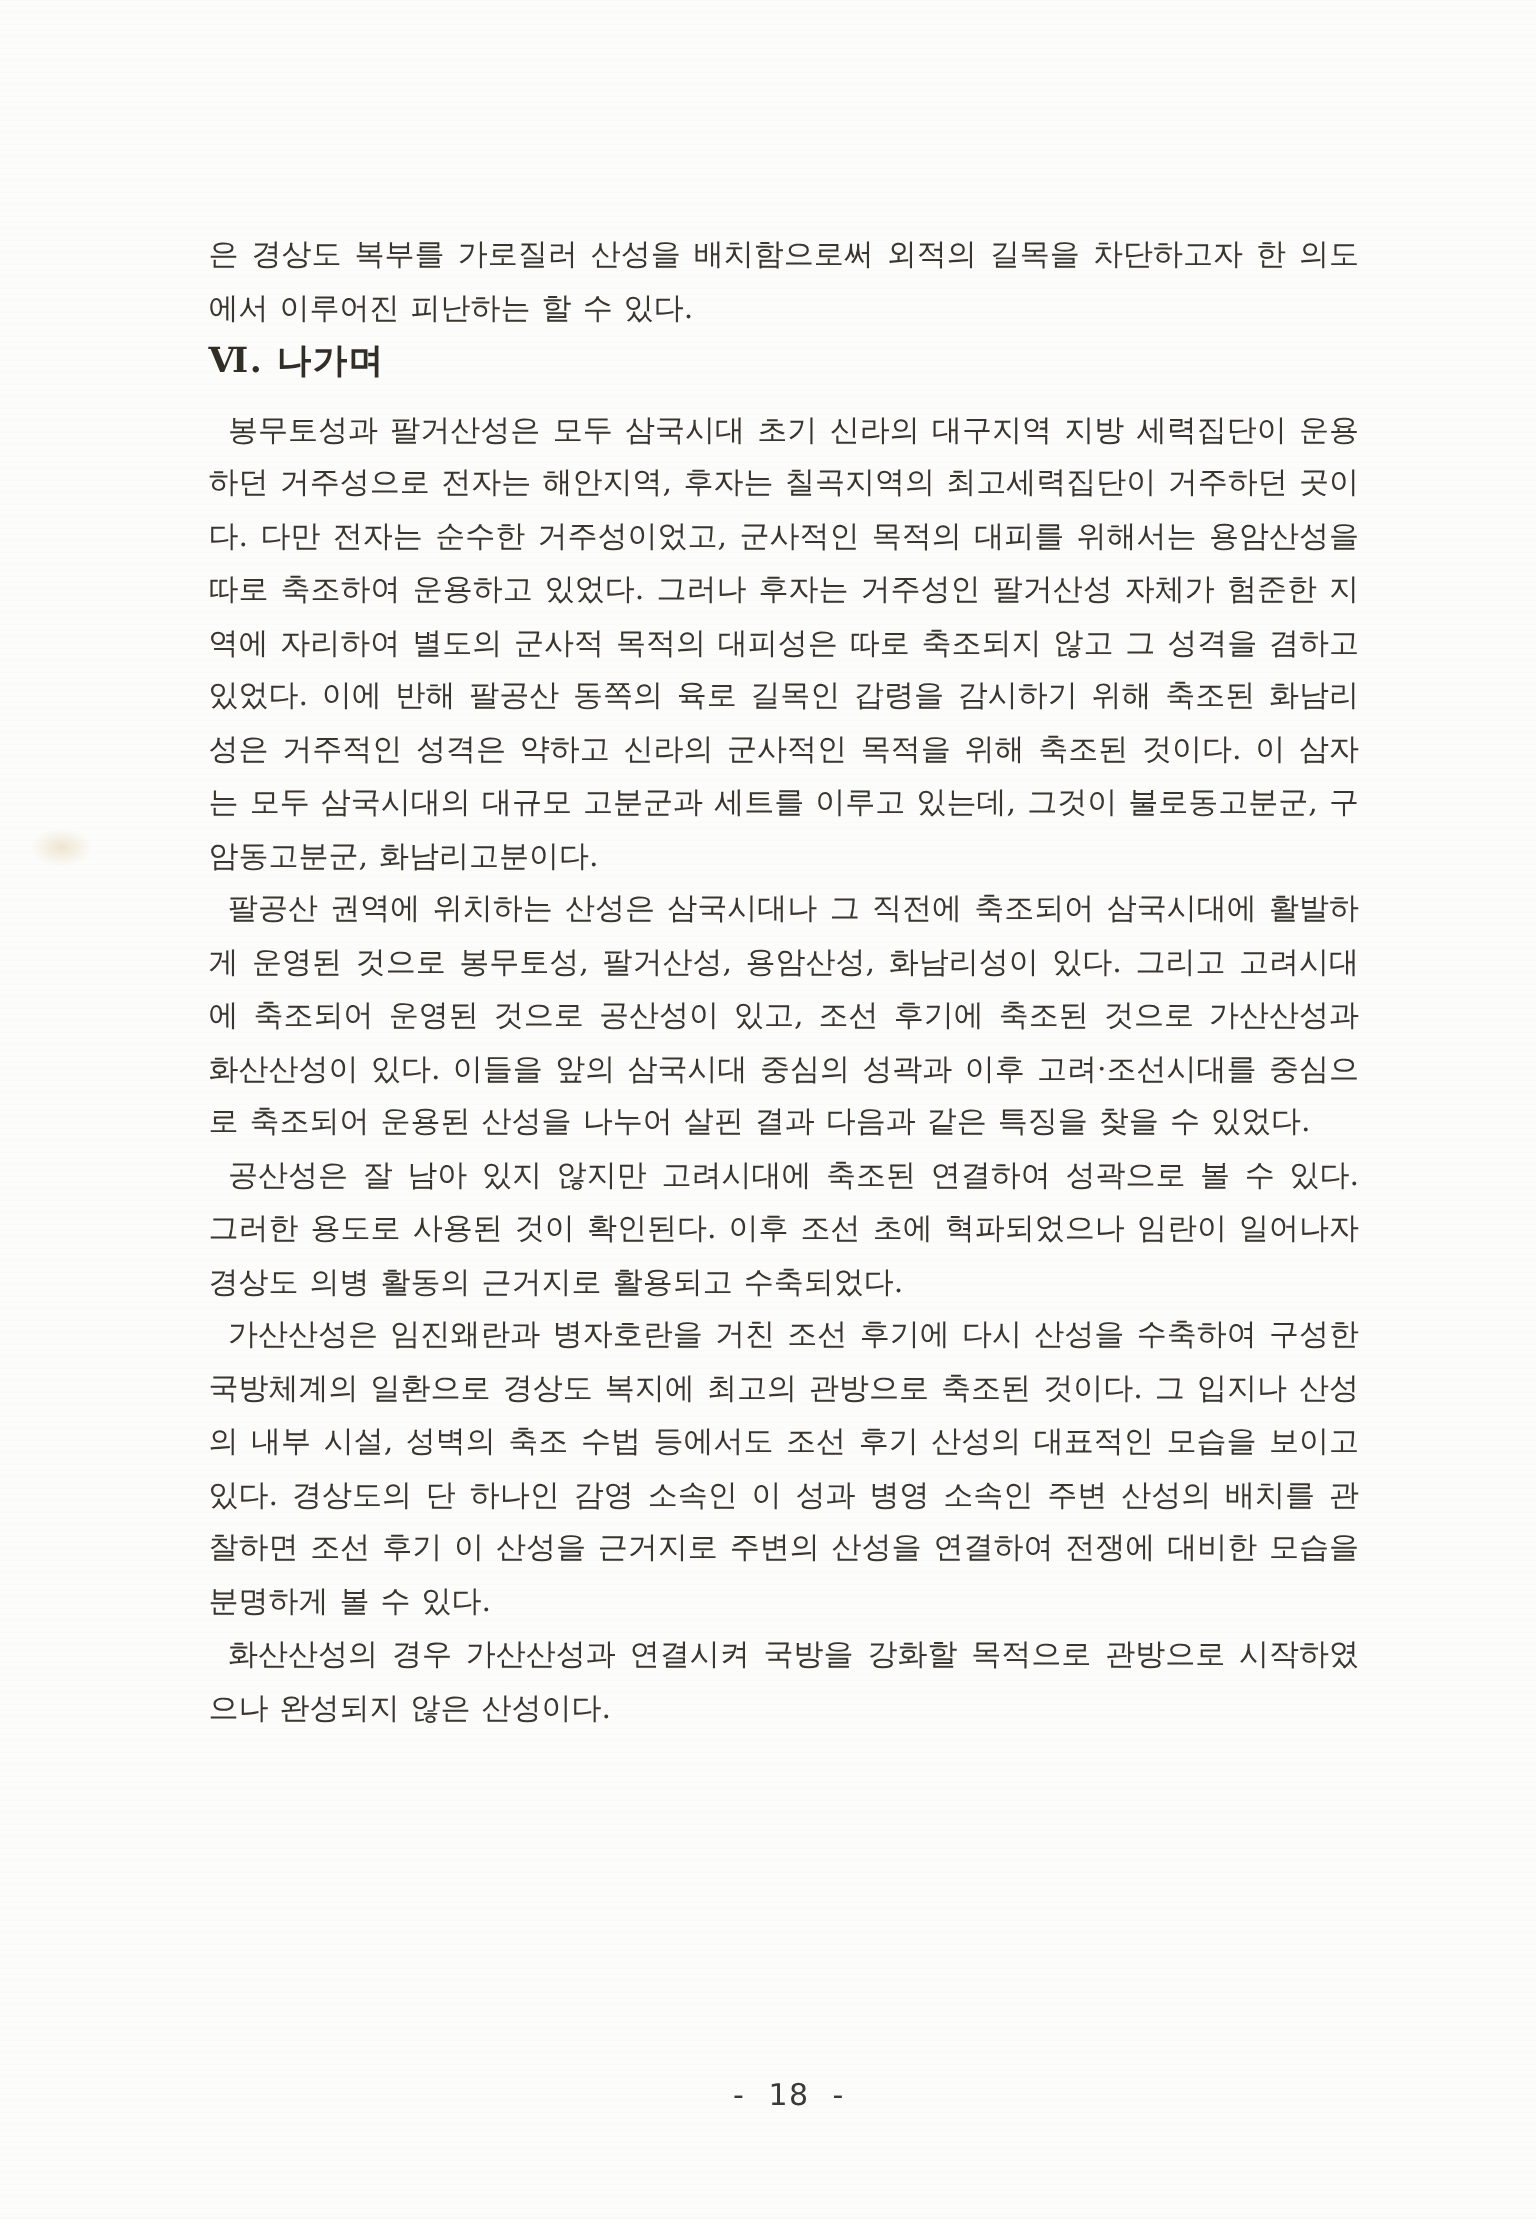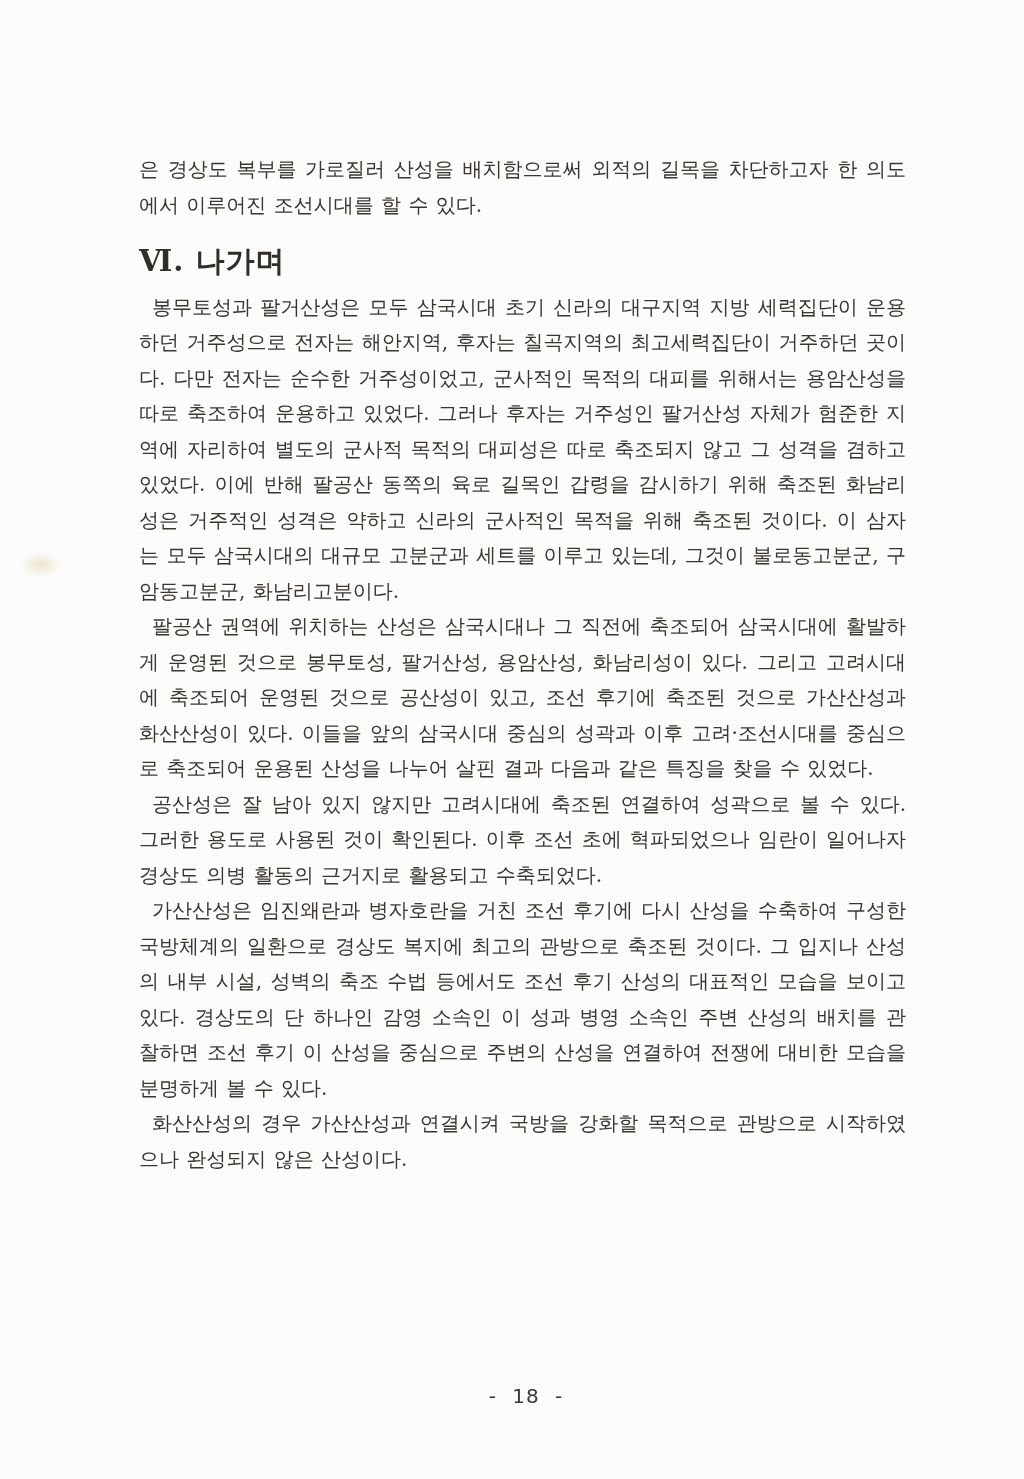--- a/index.html
+++ b/index.html
@@ -35,24 +35,23 @@
     text-align: justify;
     text-align-last: justify;
     height: 35.5px;
     overflow: hidden;
     word-spacing: 1px;
     white-space: normal;
   }
   .line.last { text-align-last: left; }
   .line.first { text-indent: 13px; }
   .heading {
-    font-size: 29px;
+    font-size: 23px;
     font-weight: bold;
     line-height: 35.5px;
-    margin-top: 21px;
     margin-bottom: 10px;
     letter-spacing: 1px;
     color: #312e28;
   }
   .pagenum {
     position: absolute;
     left: 14px; top: 1384px; width: 1024px;
     text-align: center;
     font-size: 20px;
     letter-spacing: 1px;
@@ -65,21 +64,21 @@
 <body>
 
 <div class="page">
 
   <div class="stain"></div>
 
   <div class="textblock">
 
     <div class="para">
       <div class="line">은 경상도 복부를 가로질러 산성을 배치함으로써 외적의 길목을 차단하고자 한 의도</div>
-      <div class="line last">에서 이루어진 조선시대를 할 수 있다.</div>
+      <div class="line last">에서 이루어진 피난하는 할 수 있다.</div>
     </div>
 
     <div class="heading">Ⅵ. 나가며</div>
 
     <div class="para">
       <div class="line first">봉무토성과 팔거산성은 모두 삼국시대 초기 신라의 대구지역 지방 세력집단이 운용</div>
       <div class="line">하던 거주성으로 전자는 해안지역, 후자는 칠곡지역의 최고세력집단이 거주하던 곳이</div>
       <div class="line">다. 다만 전자는 순수한 거주성이었고, 군사적인 목적의 대피를 위해서는 용암산성을</div>
       <div class="line">따로 축조하여 운용하고 있었다. 그러나 후자는 거주성인 팔거산성 자체가 험준한 지</div>
       <div class="line">역에 자리하여 별도의 군사적 목적의 대피성은 따로 축조되지 않고 그 성격을 겸하고</div>
@@ -101,21 +100,21 @@
       <div class="line first">공산성은 잘 남아 있지 않지만 고려시대에 축조된 연결하여 성곽으로 볼 수 있다.</div>
       <div class="line">그러한 용도로 사용된 것이 확인된다. 이후 조선 초에 혁파되었으나 임란이 일어나자</div>
       <div class="line last">경상도 의병 활동의 근거지로 활용되고 수축되었다.</div>
     </div>
 
     <div class="para">
       <div class="line first">가산산성은 임진왜란과 병자호란을 거친 조선 후기에 다시 산성을 수축하여 구성한</div>
       <div class="line">국방체계의 일환으로 경상도 복지에 최고의 관방으로 축조된 것이다. 그 입지나 산성</div>
       <div class="line">의 내부 시설, 성벽의 축조 수법 등에서도 조선 후기 산성의 대표적인 모습을 보이고</div>
       <div class="line">있다. 경상도의 단 하나인 감영 소속인 이 성과 병영 소속인 주변 산성의 배치를 관</div>
-      <div class="line">찰하면 조선 후기 이 산성을 중심으로 주변의 산성을 연결하여 전쟁에 대비한 모습을</div>
+      <div class="line">찰하면 조선 후기 이 산성을 근거지로 주변의 산성을 연결하여 전쟁에 대비한 모습을</div>
       <div class="line last">분명하게 볼 수 있다.</div>
     </div>
 
     <div class="para">
       <div class="line first">화산산성의 경우 가산산성과 연결시켜 국방을 강화할 목적으로 관방으로 시작하였</div>
       <div class="line last">으나 완성되지 않은 산성이다.</div>
     </div>
 
 
   </div>

